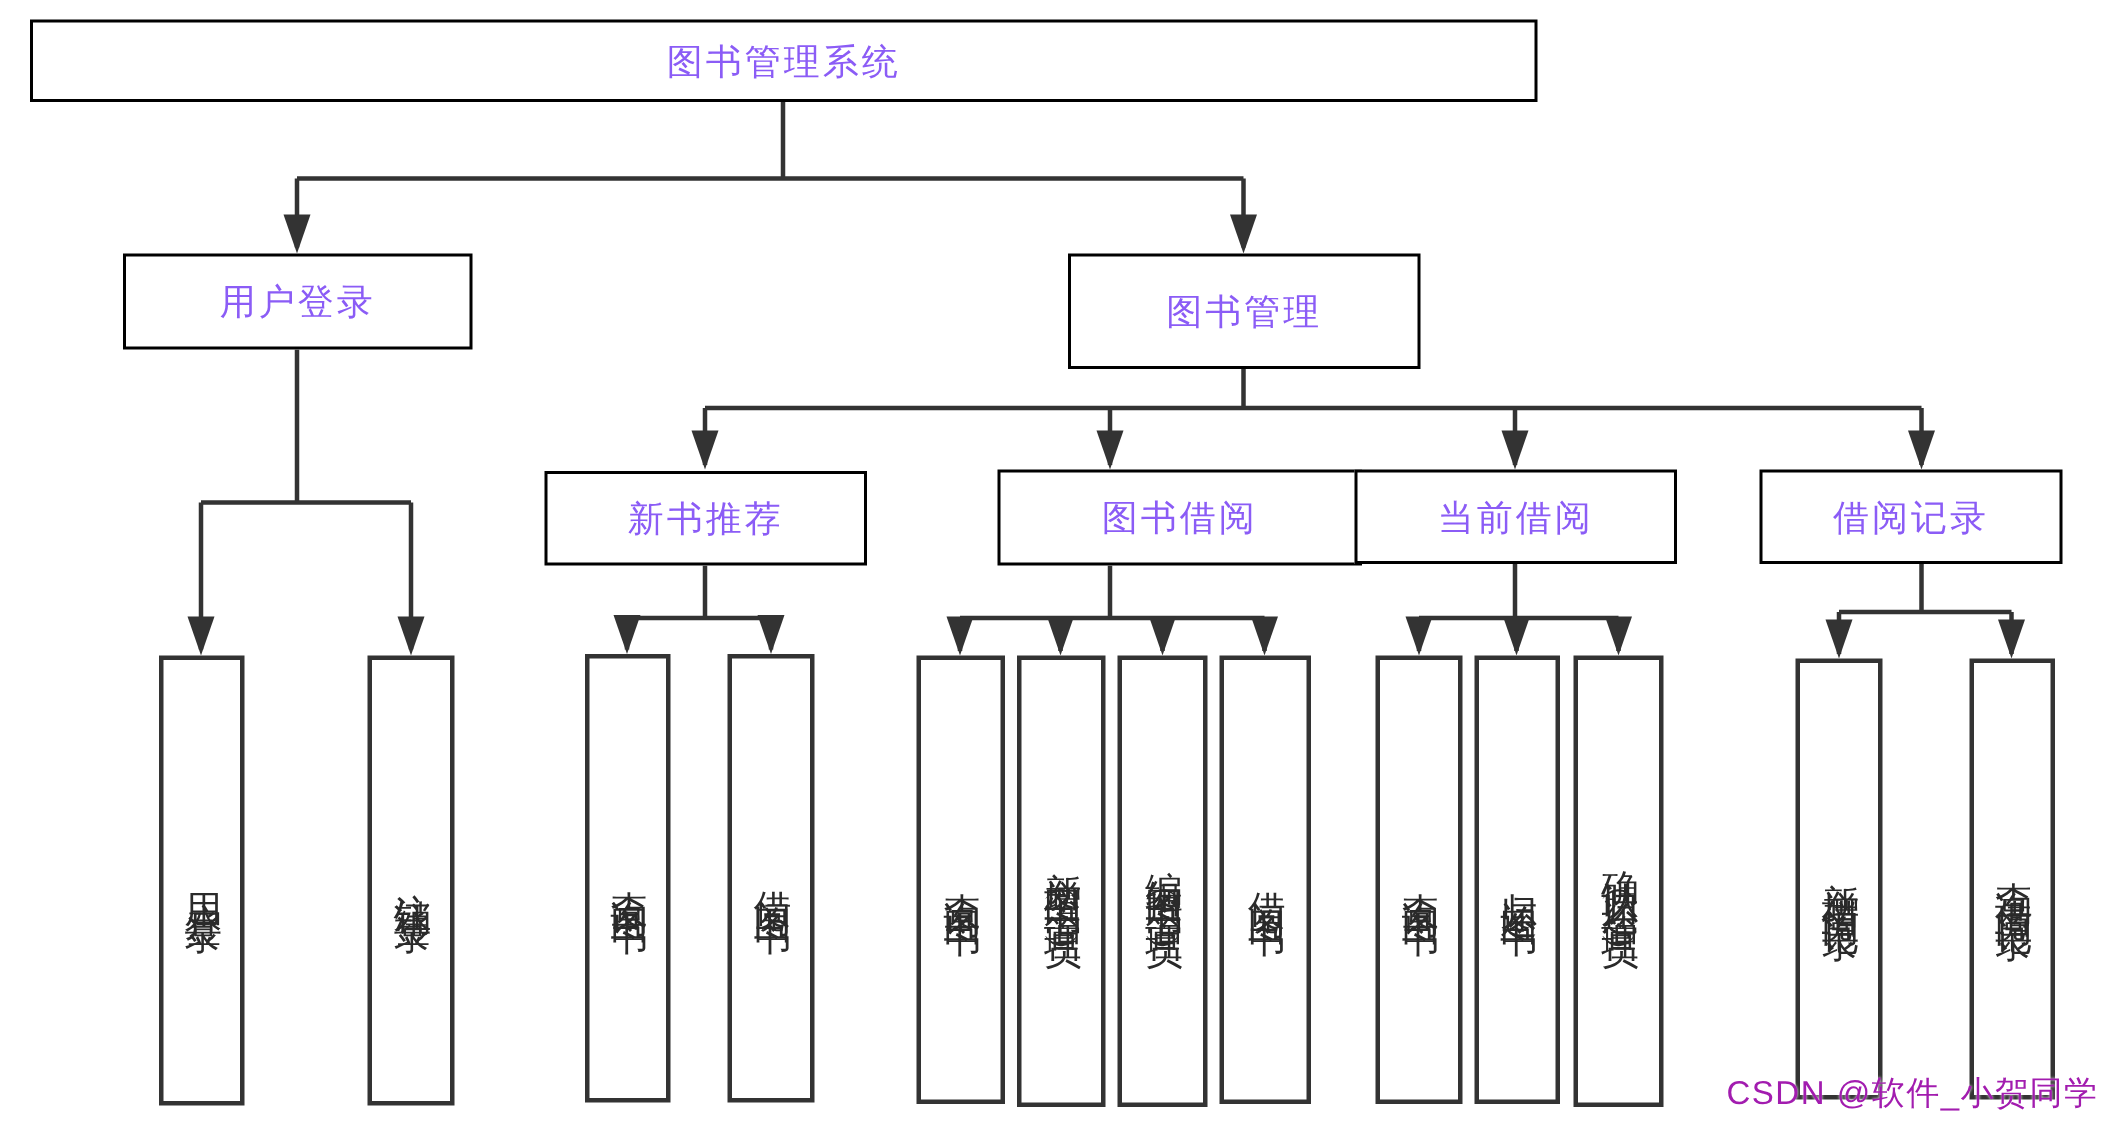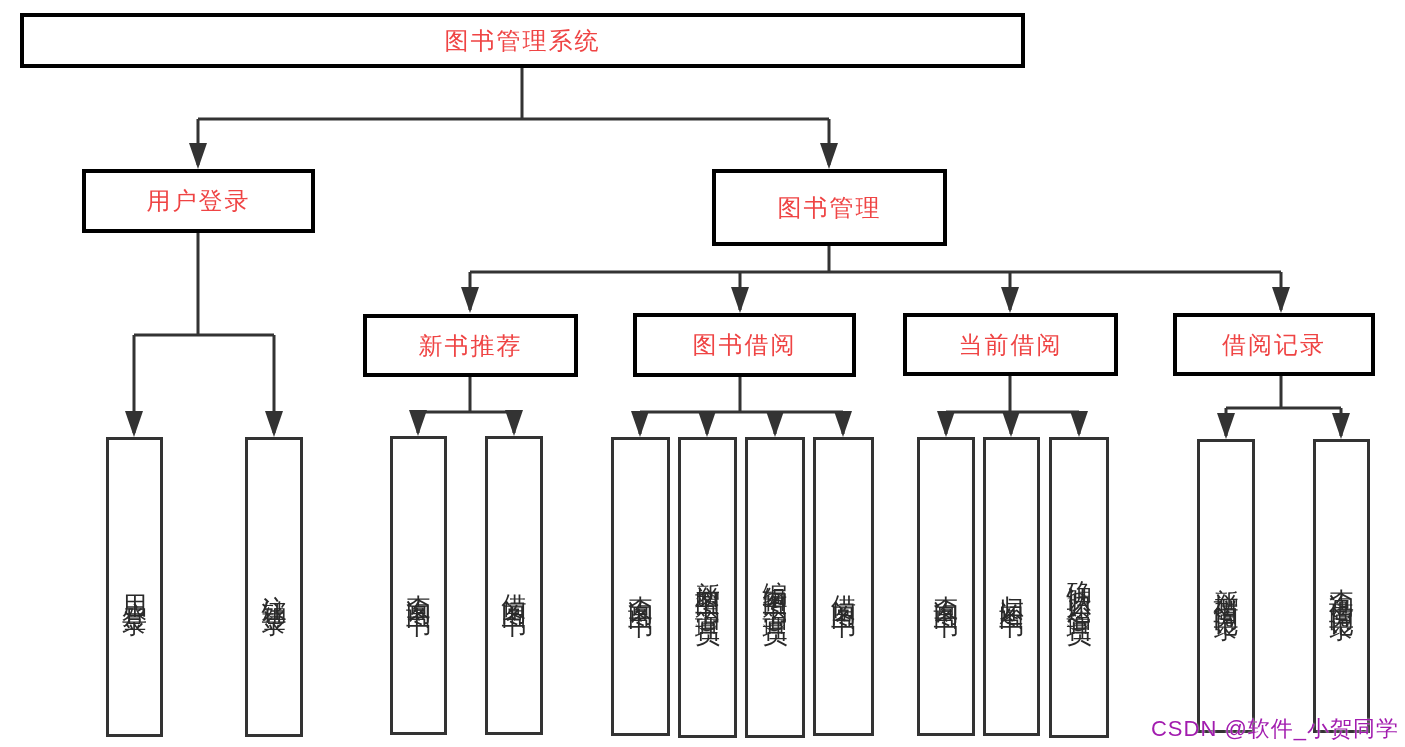--- a/index.html
+++ b/index.html
@@ -13,28 +13,28 @@
   }
   #connectors {
     position: absolute;
     left: 0; top: 0;
     width: 1405px; height: 747px;
     z-index: 0;
   }
   .hbox {
     position: absolute;
     box-sizing: border-box;
-    border: 4px solid #000000;
+    border: 2px solid #000000;
     background: #ffffff;
     display: flex;
     align-items: center;
     justify-content: center;
     font-size: 24px;
     letter-spacing: 2px;
-    color: #ef4444;
+    color: #8b5cf6;
     z-index: 1;
   }
   .vbox {
     position: absolute;
     box-sizing: border-box;
     border: 3px solid #333333;
     background: #ffffff;
     display: flex;
     align-items: center;
     justify-content: center;
@@ -111,21 +111,21 @@
   <div class="hbox" style="left:82px; top:169px; width:233px; height:64px;">
     <span>用户登录</span>
   </div>
   <div class="hbox" style="left:712px; top:169px; width:235px; height:77px;">
     <span>图书管理</span>
   </div>
 
   <div class="hbox" style="left:363px; top:314px; width:215px; height:63px;">
     <span>新书推荐</span>
   </div>
-  <div class="hbox" style="left:633px; top:313px; width:223px; height:64px;">
+  <div class="hbox" style="left:665px; top:313px; width:243px; height:64px;">
     <span>图书借阅</span>
   </div>
   <div class="hbox" style="left:903px; top:313px; width:215px; height:63px;align-items:center;">
     <span>当前借阅</span>
   </div>
   <div class="hbox" style="left:1173px; top:313px; width:202px; height:63px;">
     <span>借阅记录</span>
   </div>
 
   <div class="vbox" style="left:106px; top:437px; width:57px; height:300px;">

